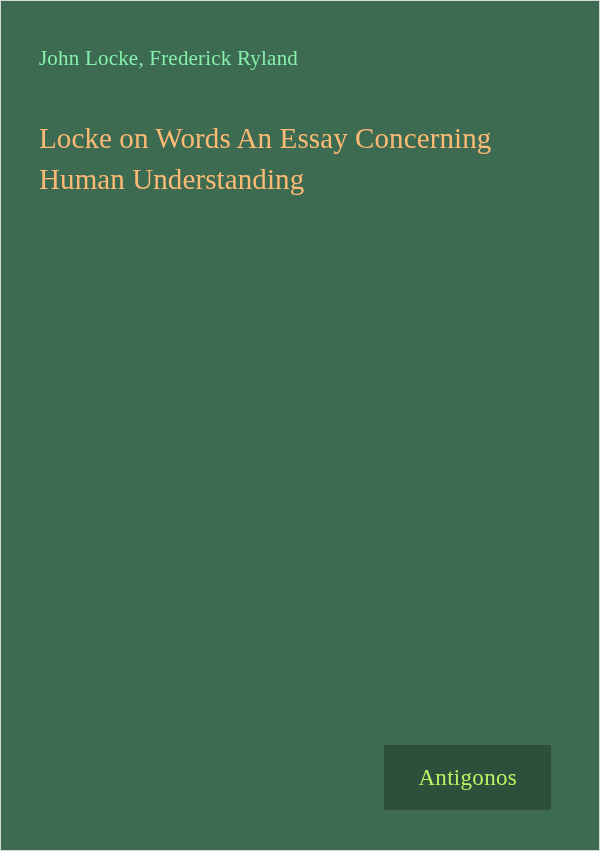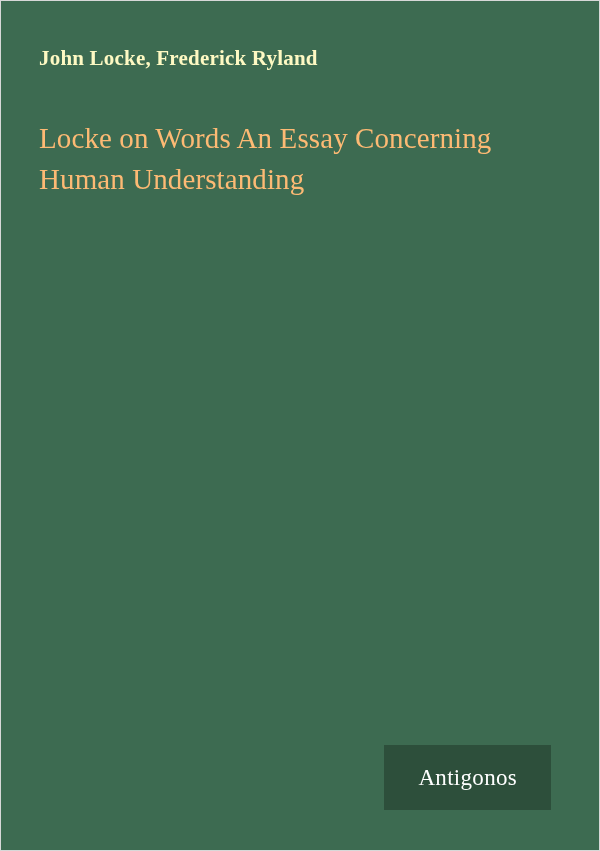--- a/index.html
+++ b/index.html
@@ -27,46 +27,46 @@
     position: absolute;
     left: 0;
     top: 0;
     right: 0;
     bottom: 0;
     padding: 44px 36px 36px 36px;
     box-sizing: border-box;
   }
 
   .author-line {
-    color: #fef9c3;
+    color: #86efac;
     font-family: "Liberation Serif", serif;
     font-size: 21px;
     line-height: 1.25;
     letter-spacing: 0.2px;
     margin: 0 0 0 2px;
-    font-weight: 700;
+    font-weight: 400;
   }
 
   .book-title {
     color: #fdba74;
     font-family: "Liberation Serif", serif;
     font-size: 29px;
     line-height: 1.42;
     letter-spacing: 0.1px;
     margin: 47px 0 0 2px;
     max-width: 530px;
     font-weight: 400;
   }
 
   .publisher-badge {
     position: absolute;
     right: 48px;
     bottom: 40px;
     background: #2d4f3b;
-    color: #ffffff;
+    color: #bef264;
     font-family: "Liberation Serif", serif;
     font-size: 23px;
     line-height: 1;
     padding: 21px 34px;
     letter-spacing: 0.3px;
     text-align: center;
     min-width: 82px;
   }
 </style>
 </head>

